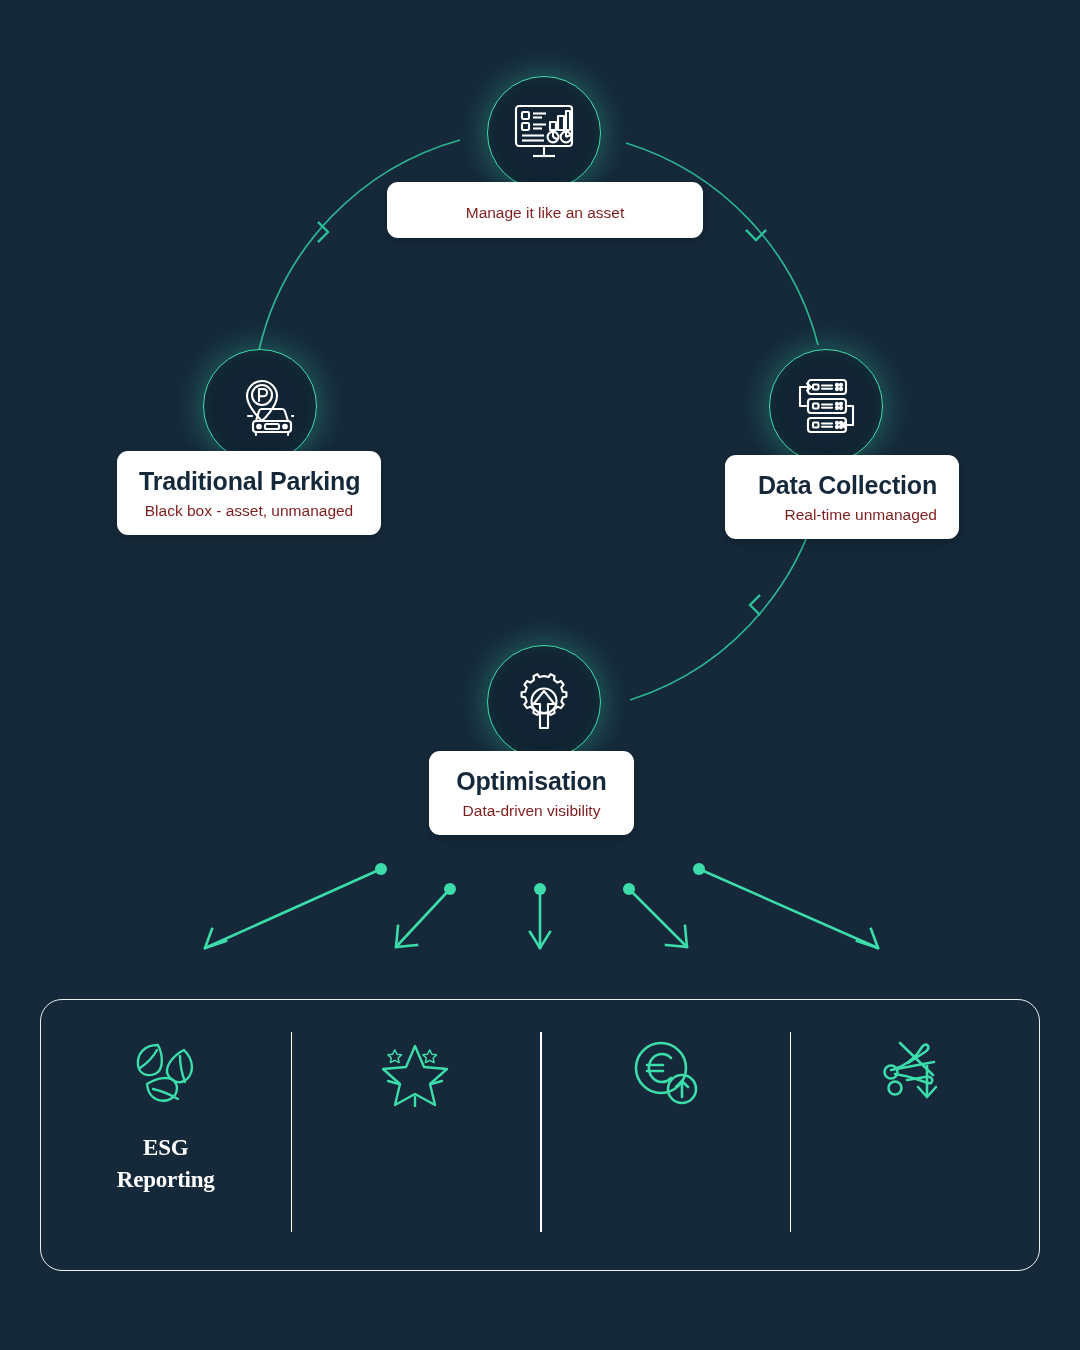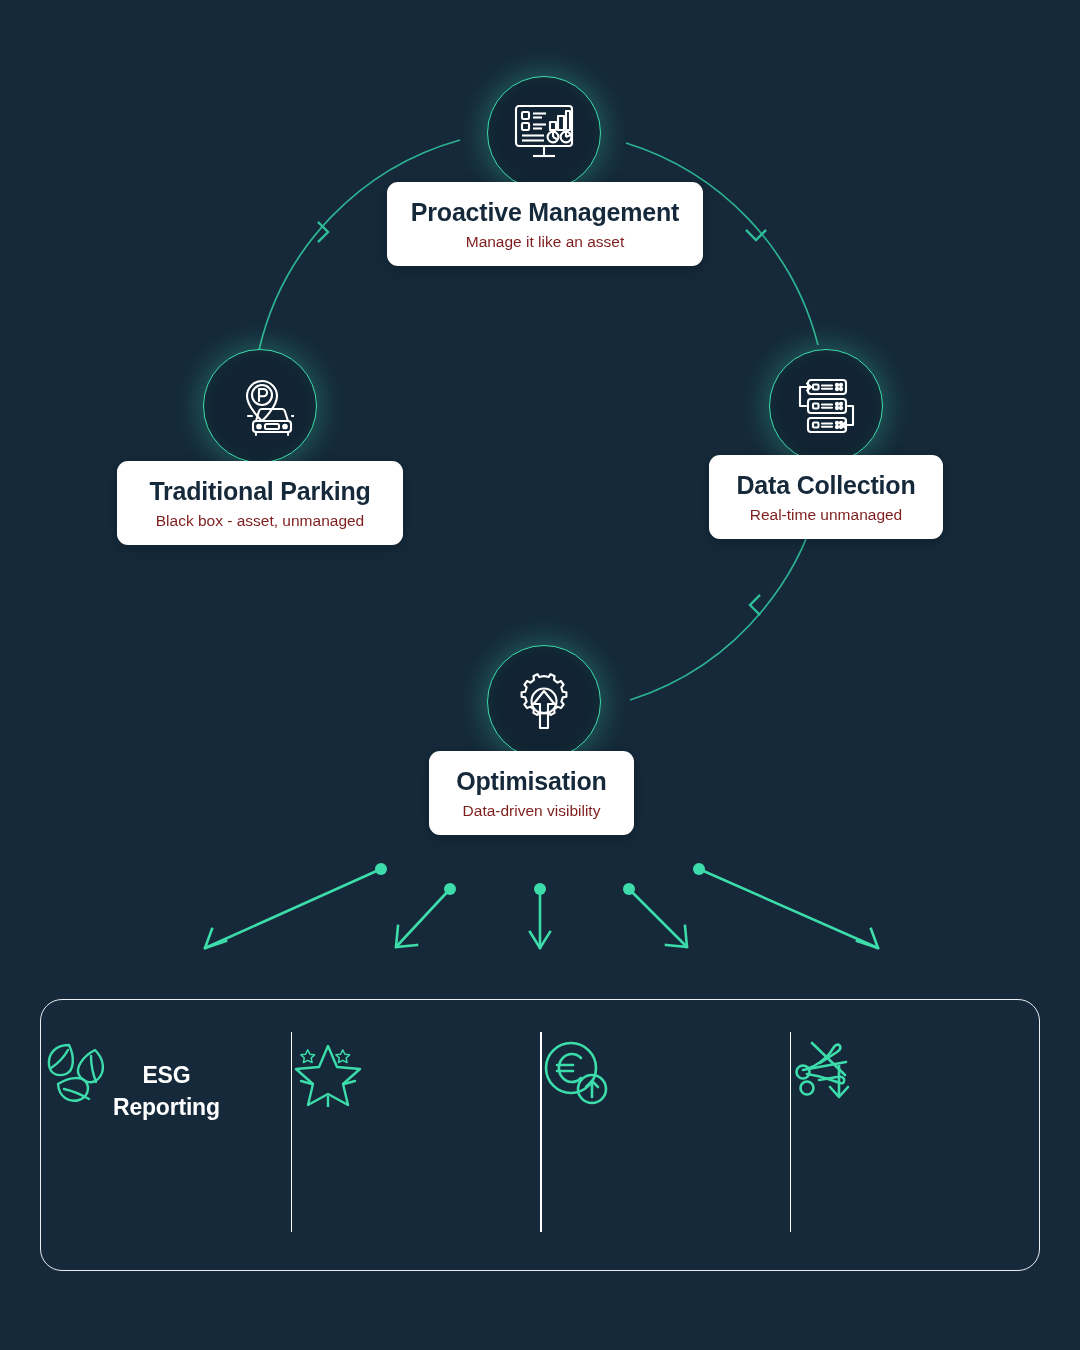--- a/index.html
+++ b/index.html
@@ -65,24 +65,24 @@
     margin-top: 6px;
     line-height: 1.2;
     white-space: nowrap;
   }
 
   
   #circle-proactive { left: 487px; top: 76px; }
   #card-proactive   { left: 387px; top: 182px; width: 316px; }
 
   #circle-data      { left: 769px; top: 349px; }
-  #card-data        { left: 709px; top: 455px; width: 234px; }
+  #card-data        { left: 725px; top: 455px; width: 234px; text-align: right; }
 
   #circle-parking   { left: 203px; top: 349px; }
-  #card-parking     { left: 117px; top: 461px; width: 286px; }
+  #card-parking     { left: 117px; top: 451px; width: 264px; }
 
   #circle-optim     { left: 487px; top: 645px; }
   #card-optim       { left: 429px; top: 751px; width: 205px; }
 
   
   #benefits-panel {
     position: absolute;
     left: 40px;
     top: 999px;
     width: 1000px;
@@ -90,24 +90,25 @@
     border: 1.5px solid #e8eef2;
     border-radius: 22px;
     box-sizing: border-box;
     display: flex;
     z-index: 3;
   }
   .benefit {
     flex: 1 1 0;
     position: relative;
     display: flex;
-    flex-direction: row;
-    align-items: flex-start;
+    flex-direction: column;
+    align-items: center;
     padding-top: 36px;
     box-sizing: border-box;
+    font-family: Liberation Serif, serif;
   }
   .benefit + .benefit::before {
     content: "";
     position: absolute;
     left: 0;
     top: 32px;
     width: 1.5px;
     height: 200px;
     background: #ffffff;
   }
@@ -211,21 +212,20 @@
         <line x1="11" y1="33.5" x2="33" y2="33.5"></line>
         <line x1="11" y1="38.5" x2="33" y2="38.5"></line>
         <circle cx="42" cy="35" r="5.4"></circle>
         <path d="M 42 35 L 42 29.6 M 42 35 L 46.6 37.6"></path>
         <circle cx="55" cy="35" r="5.4"></circle>
         <path d="M 55 35 L 55 29.6 M 55 35 L 59.6 33"></path>
       </svg>
     </span>
   </div>
   <div class="node-card" id="card-proactive">
-    <div class="node-title">Proactive Management</div>
     <div class="node-sub">Manage it like an asset</div>
   </div>
 
   <div class="node-circle" id="circle-data">
     <span>
       <svg width="64" height="62" viewBox="0 0 64 62" fill="none" stroke="#ffffff" stroke-width="2.1" stroke-linejoin="round" stroke-linecap="round">
         <rect x="14" y="5" width="38" height="14" rx="3"></rect>
         <rect x="14" y="24" width="38" height="14" rx="3"></rect>
         <rect x="14" y="43" width="38" height="14" rx="3"></rect>
         <rect x="19" y="9.5" width="5.5" height="5" rx="1"></rect>

